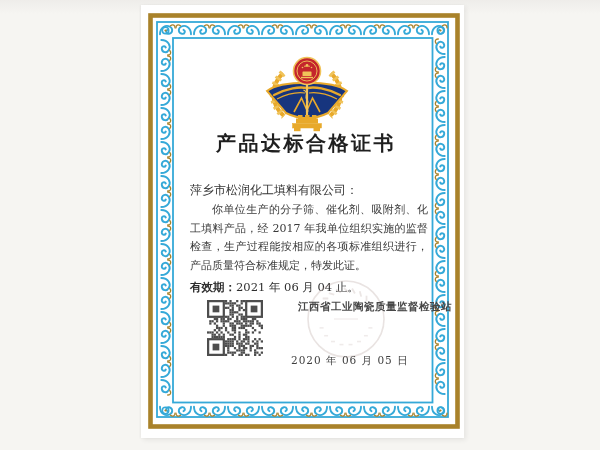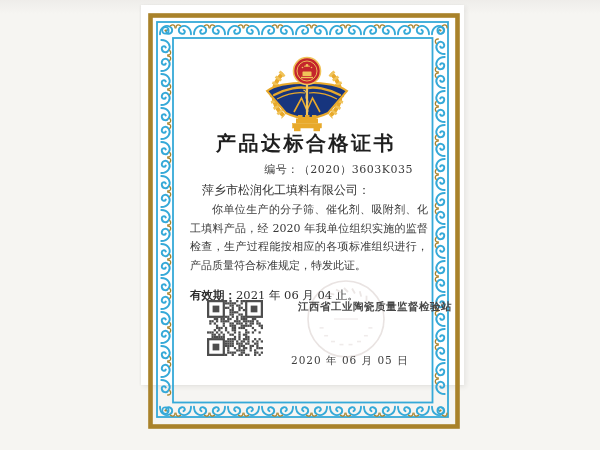--- a/index.html
+++ b/index.html
@@ -2,44 +2,44 @@
 <html><head>
 <meta charset="utf-8">
 <style>
   html,body{margin:0;padding:0;}
   body{
     width:600px;height:450px;position:relative;overflow:hidden;
     background:#f6f5f2;
     font-family:"DejaVu Serif","Liberation Serif",serif;
   }
   .page{
-    position:absolute;left:141px;top:5px;width:323px;height:380px;
+    position:absolute;left:141px;top:5px;width:323px;height:433px;
     background:#ffffff;
     box-shadow:2px 2px 5px rgba(0,0,0,.07), -1px 0 2px rgba(0,0,0,.04);
   }
   .frame{position:absolute;left:0;top:0;}
   .emblem{position:absolute;left:120px;top:50px;width:92px;height:80px;}
   .title{
     position:absolute;left:36px;top:125px;width:252px;
     text-align:center;font-size:20px;letter-spacing:2.5px;
     color:#1f1f1f;font-weight:600;padding-left:6px;box-sizing:border-box;
   }
   .certno{
     position:absolute;left:36px;top:157px;width:236px;
     text-align:right;font-size:11px;color:#3c3c3c;letter-spacing:.5px;
   }
   .textblock{
     position:absolute;left:49px;top:176px;width:238px;color:#3a3a3a;
   }
-  .recipient{font-size:12px;line-height:18px;color:#333;margin-left:12px;}
+  .recipient{font-size:12px;line-height:18px;color:#333;}
   .bodytext{
     margin:2px 0 0 0;font-size:11px;line-height:18.6px;
     text-indent:2em;text-align:justify;color:#3a3a3a;
   }
-  .validity{margin-top:11px;font-size:11.5px;line-height:19px;color:#2e2e2e;}
+  .validity{margin-top:3px;font-size:11.5px;line-height:19px;color:#2e2e2e;}
   .validity .vlabel{font-weight:700;}
   .qr{position:absolute;left:66px;top:295px;width:56px;height:56px;}
   .issuer{
     position:absolute;left:122px;top:295px;width:185px;
     font-size:10.5px;font-weight:600;color:#474747;letter-spacing:.5px;margin-left:35px;
   }
   .issuedate{
     position:absolute;left:150px;top:349px;width:120px;
     font-size:10.5px;color:#3e3e3e;letter-spacing:1px;
   }
@@ -180,25 +180,24 @@
       <rect x="44" y="60" width="4.5" height="4" fill="#e8a92b"></rect>
       <rect x="51" y="60" width="4.5" height="4" fill="#e8a92b"></rect>
       <rect x="35" y="63.5" width="22" height="5" fill="#e8a92b"></rect>
       <rect x="31.5" y="68.5" width="29" height="4.5" fill="#e8a92b" stroke="#e8a92b" stroke-width="0.5"></rect>
       <rect x="33" y="73" width="6.5" height="3.2" fill="#e8a92b"></rect>
       <rect x="52.5" y="73" width="6.5" height="3.2" fill="#e8a92b"></rect>
     </svg>
 
   <div class="title">产品达标合格证书</div>
 
-  <div class="certno">编号：（2020）3603K035</div>
 
   <div class="textblock">
     <div class="recipient">萍乡市松润化工填料有限公司：</div>
-    <p class="bodytext">你单位生产的分子筛、催化剂、吸附剂、化工填料产品，经 2020 年我单位组织实施的监督检查，生产过程能按相应的各项标准组织进行，产品质量符合标准规定，特发此证。</p>
+    <p class="bodytext">你单位生产的分子筛、催化剂、吸附剂、化工填料产品，经 2017 年我单位组织实施的监督检查，生产过程能按相应的各项标准组织进行，产品质量符合标准规定，特发此证。</p>
     <div class="validity">
       <span class="vlabel">有效期：</span><span>2021 年 06 月 04 止。</span>
     </div>
   </div>
 
   <svg class="seal" viewBox="0 0 84 84" id="sealSvg">
       <circle cx="42" cy="42" r="38" fill="none" stroke="#b09a94" stroke-width="1.6" opacity="0.5"></circle>
       <line x1="14.885263290251277" y1="25.5" x2="18.885263290251277" y2="29.5" stroke="#b09a94" stroke-width="1.8" opacity="0.45" transform="rotate(-60 16.885263290251277 27.5)"></line>
       <line x1="19.493903345590123" y1="19.49390334559012" x2="23.493903345590123" y2="23.49390334559012" stroke="#b09a94" stroke-width="1.8" opacity="0.45" transform="rotate(-45 21.493903345590123 21.49390334559012)"></line>
       <line x1="25.500000000000007" y1="14.885263290251277" x2="29.500000000000007" y2="18.885263290251277" stroke="#b09a94" stroke-width="1.8" opacity="0.45" transform="rotate(-30 27.500000000000007 16.885263290251277)"></line>

